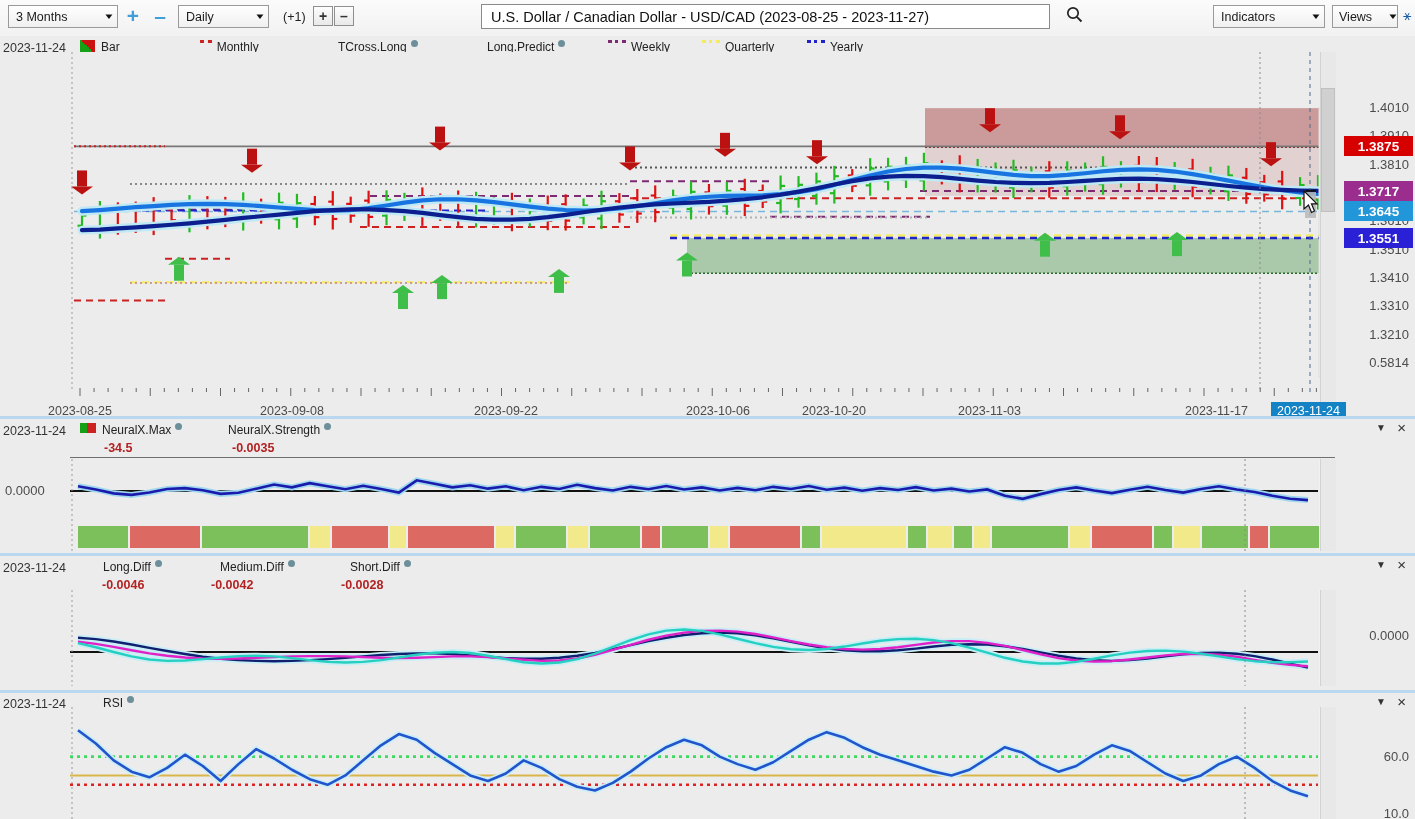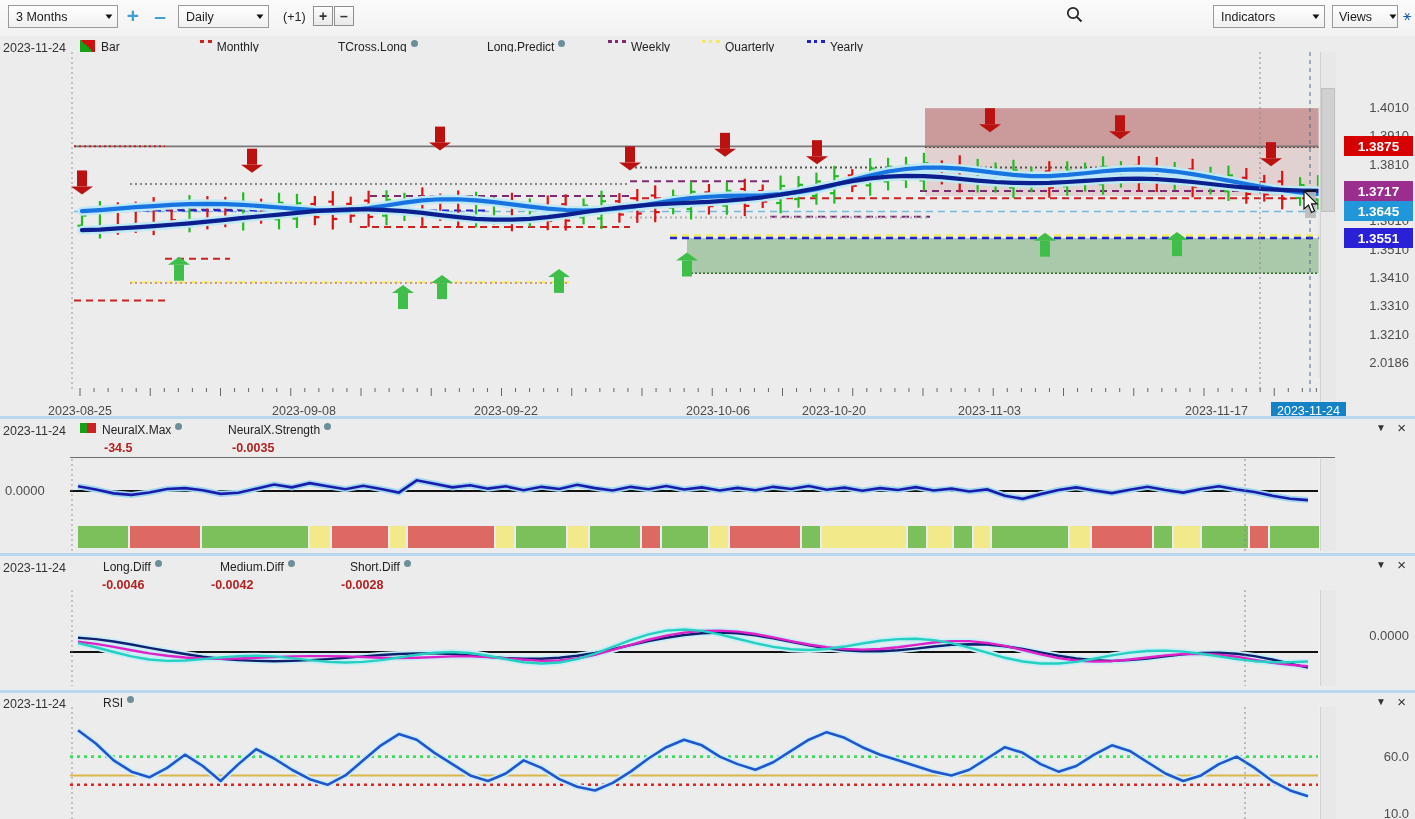--- a/index.html
+++ b/index.html
@@ -113,20 +113,23 @@
   </div>
 
   <span class="paren" style="position:absolute;left:276px;top:10px;">(+1)</span>
   <div class="sq-btn" style="position:absolute;left:313px;top:6px;">
     <span>+</span>
     </div>
   <div class="sq-btn" style="position:absolute;left:334px;top:6px;">
     <span>–</span>
     </div>
 
+  <div id="symbol-box" style="position:absolute;left:481px;top:4px;width:569px;">
+    <span>U.S. Dollar / Canadian Dollar - USD/CAD (2023-08-25 - 2023-11-27)</span>
+  </div>
   <span class="search-icon" style="position:absolute;left:1059px;top:6px;">
     <svg width="17" height="17" viewBox="0 0 17 17">
         <circle cx="7" cy="7" r="5.2" stroke="#222" stroke-width="1.7" fill="none"></circle>
         <line x1="10.8" y1="10.8" x2="15.5" y2="15.5" stroke="#222" stroke-width="1.9"></line>
       </svg>
   </span>
 
   <div class="combo" style="position:absolute;left:1213px;top:5px;width:112px;">
     <span>Indicators</span>
     <span class="caret">▼</span>
@@ -537,21 +540,21 @@
   <div class="axis-right" style="top:16px;height:366px;">
     <div id="price-ticks">
         <div class="axis-lbl" style="top: 48.15px;">1.4010</div>
         <div class="axis-lbl" style="top: 76.45px;">1.3910</div>
         <div class="axis-lbl" style="top: 104.75px;">1.3810</div>
         <div class="axis-lbl" style="top: 161.35px;">1.3610</div>
         <div class="axis-lbl" style="top: 189.65px;">1.3510</div>
         <div class="axis-lbl" style="top: 217.95px;">1.3410</div>
         <div class="axis-lbl" style="top: 246.25px;">1.3310</div>
         <div class="axis-lbl" style="top: 274.55px;">1.3210</div>
-        <div class="axis-lbl" style="top: 302.85px;">2.0186</div>
+        <div class="axis-lbl" style="top: 302.85px;">0.5814</div>
       </div>
     <div id="price-pills">
         <div class="pill" style="background: rgb(215, 0, 0); top: 84.355px;">1.3875</div>
         <div class="pill" style="background: rgb(155, 45, 142); top: 129.069px;">1.3717</div>
         <div class="pill" style="background: rgb(33, 150, 216); top: 149.445px;">1.3645</div>
         <div class="pill" style="background: rgb(42, 32, 214); top: 176.047px;">1.3551</div>
       </div>
   </div>
 
   <div class="scrollbar-v" style="left:1320px;top:16px;width:16px;height:364px;"></div>
@@ -646,21 +649,21 @@
           <line x1="1176.15" y1="0" x2="1176.15" y2="4" stroke="#666" stroke-width="1"></line>
           <line x1="1190.2" y1="0" x2="1190.2" y2="4" stroke="#666" stroke-width="1"></line>
           <line x1="1204.25" y1="0" x2="1204.25" y2="8" stroke="#666" stroke-width="1"></line>
           <line x1="1218.3" y1="0" x2="1218.3" y2="4" stroke="#666" stroke-width="1"></line>
           <line x1="1232.3500000000001" y1="0" x2="1232.3500000000001" y2="4" stroke="#666" stroke-width="1"></line>
           <line x1="1246.4" y1="0" x2="1246.4" y2="4" stroke="#666" stroke-width="1"></line>
         </g>
     </svg>
     <div id="date-labels">
         <div class="dateaxis" style="left: 48px; top: 16px;">2023-08-25</div>
-        <div class="dateaxis" style="left: 260px; top: 16px; margin-left: 12px;">2023-09-08</div>
+        <div class="dateaxis" style="left: 260px; top: 16px;">2023-09-08</div>
         <div class="dateaxis" style="left: 474px; top: 16px;">2023-09-22</div>
         <div class="dateaxis" style="left: 686px; top: 16px;">2023-10-06</div>
         <div class="dateaxis" style="left: 802px; top: 16px;">2023-10-20</div>
         <div class="dateaxis" style="left: 958px; top: 16px;">2023-11-03</div>
         <div class="dateaxis" style="left: 1185px; top: 16px;">2023-11-17</div>
       </div>
     <div class="datepill" style="left:1271px;top:14px;">2023-11-24</div>
   </div>
 </div>
 

